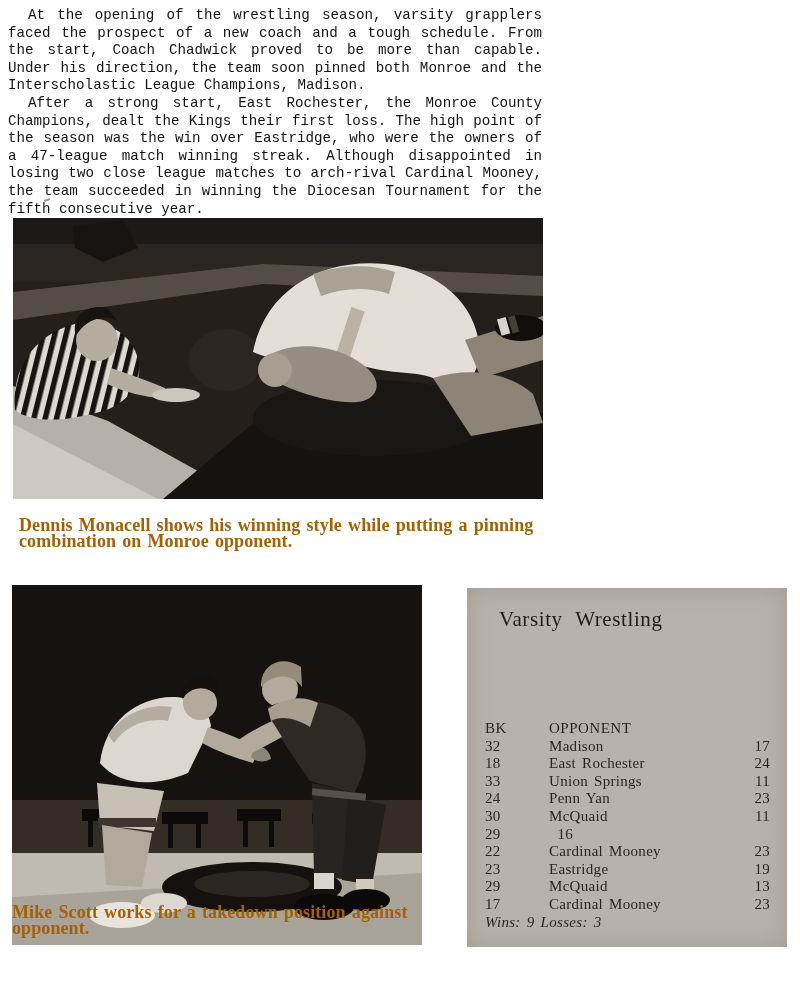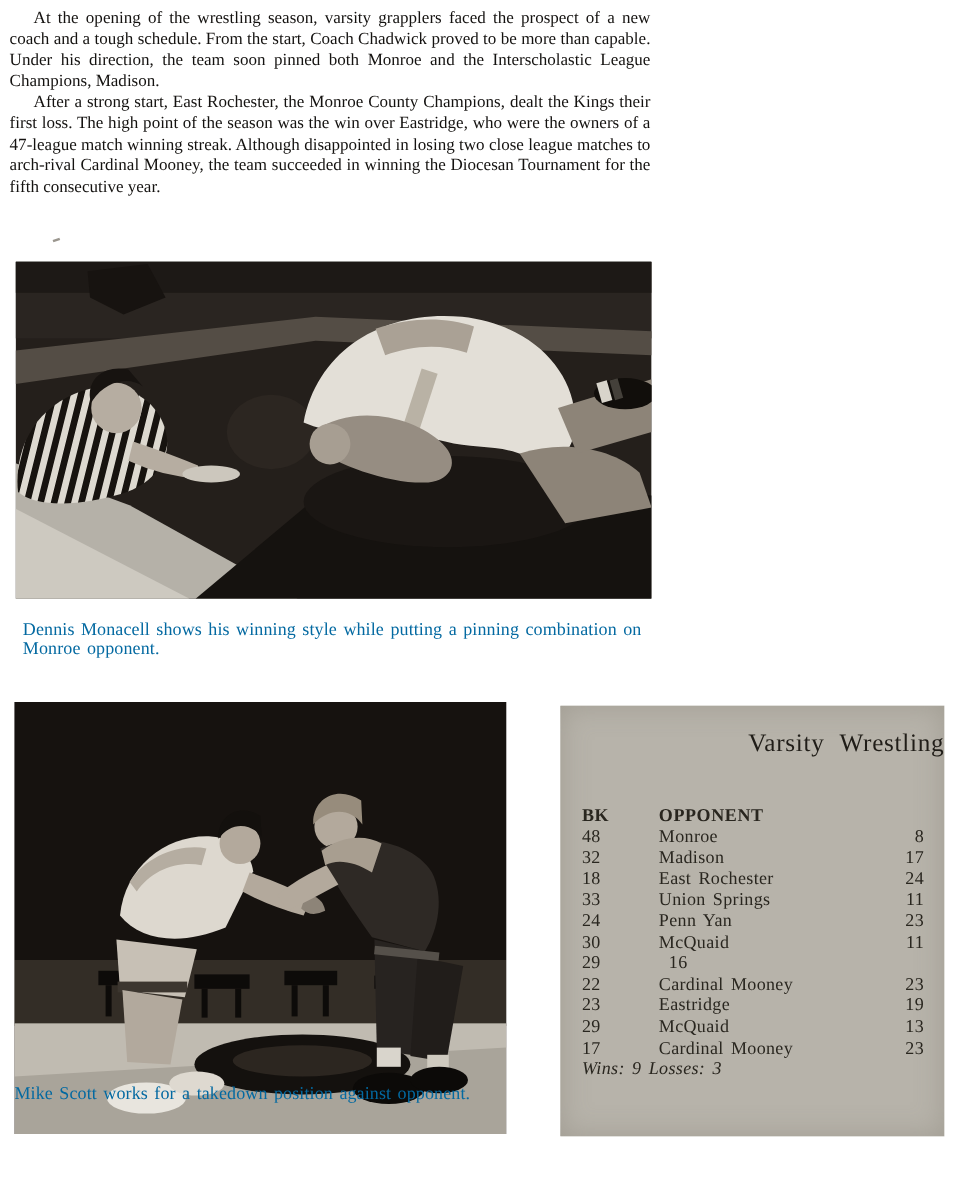--- a/index.html
+++ b/index.html
@@ -12,64 +12,65 @@
     color:#161411;
     overflow:hidden;
   }
   
   .article {
     position:absolute; left:8px; top:7px; width:534px;
     font-size:14.2px; line-height:17.6px;
     text-align:justify;
     color:#141210;
   }
-  .article p { text-indent:20px; }
+  .article p { text-indent:20px;font-family:Liberation Mono, monospace; }
   
   .photo { position:absolute; display:block; }
   .photo svg { display:block; width:100%; height:100%; }
   .photo1 { left:13px; top:218px; width:530px; height:281px; }
   .photo2 { left:12px; top:585px; width:410px; height:360px; }
   .scan-mark {
     position:absolute; left:44px; top:199px; width:6px; height:2px;
     background:#9a9astatic;
     background:#9a968e; transform:rotate(-20deg);
   }
   
   .caption {
     position:absolute;
-    font-size:15px; font-weight:normal; line-height:16px;
-    color:#0369a1; letter-spacing:0.1px; word-spacing:1.5px;
+    font-size:18px; font-weight:bold; line-height:16px;
+    color:#a16207; letter-spacing:0.1px; word-spacing:1.5px;
   }
   .caption1 { left:19px; top:517px; width:524px; }
   .caption2 { left:12px; top:904px; width:410px; }
   
   .scoreboard {
     position:absolute; left:467px; top:588px; width:320px; height:359px;
     background:#b7b3aa;
     color:#29261f;
     box-shadow:inset 0 0 24px rgba(120,115,104,0.35);
   }
   .sb-title {
     margin-top:19px;
-    text-align:right;
+    text-align:left;
     font-size:21px; font-weight:normal;
     letter-spacing:0.6px; word-spacing:7px;
     color:#201d18;
+    padding-left:32px;
   }
   .sb-table {
     position:absolute; left:18px; right:17px; top:84px;
     font-size:15px; line-height:17.6px;
     letter-spacing:0.3px; word-spacing:2px;
   }
   .sb-row { display:flex; }
   .c-bk { width:64px; flex:0 0 auto; }
   .c-opp { flex:1 1 auto; }
   .c-score { flex:0 0 auto; text-align:right; min-width:24px; }
   .sb-header { font-weight:bold; letter-spacing:0.5px; }
-  .sb-header .c-bk, .sb-header .c-opp { font-weight:bold; }
+  .sb-header .c-bk, .sb-header .c-opp { font-weight:normal;margin-top:48px; }
   .sb-summary { margin-top:0;font-style:italic; }
 </style>
 </head>
 <body>
 
 <div class="page">
 
   <section class="article">
     <p>At the opening of the wrestling season, varsity grapplers faced the prospect of a new coach and a tough schedule. From the start, Coach Chadwick proved to be more than capable. Under his direction, the team soon pinned both Monroe and the Interscholastic League Champions, Madison.</p>
     <p>After a strong start, East Rochester, the Monroe County Champions, dealt the Kings their first loss. The high point of the season was the win over Eastridge, who were the owners of a 47-league match winning streak. Although disappointed in losing two close league matches to arch-rival Cardinal Mooney, the team succeeded in winning the Diocesan Tournament for the fifth consecutive year.</p>
@@ -177,25 +178,20 @@
   <figcaption class="caption caption2">Mike Scott works for a takedown position against opponent.</figcaption>
 
   <aside class="scoreboard" style="background: rgb(183, 179, 170); color: rgb(41, 38, 31);">
     <h2 class="sb-title">Varsity Wrestling</h2>
     <div class="sb-table">
       <div class="sb-row sb-header">
         <span class="c-bk">BK</span>
         <span class="c-opp">OPPONENT</span>
         <span class="c-score"></span>
       </div>
-      <div class="sb-row">
-          <span class="c-bk">48</span>
-          <span class="c-opp">Monroe</span>
-          <span class="c-score">8</span>
-        </div>
         <div class="sb-row">
           <span class="c-bk">32</span>
           <span class="c-opp">Madison</span>
           <span class="c-score">17</span>
         </div>
         <div class="sb-row">
           <span class="c-bk">18</span>
           <span class="c-opp">East Rochester</span>
           <span class="c-score">24</span>
         </div>

